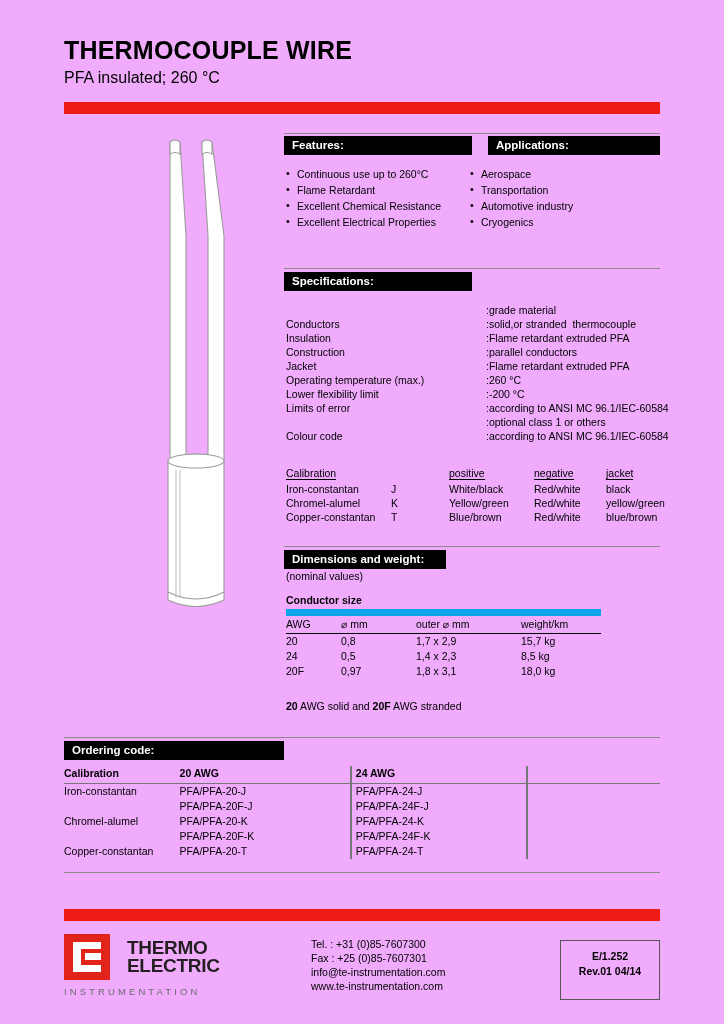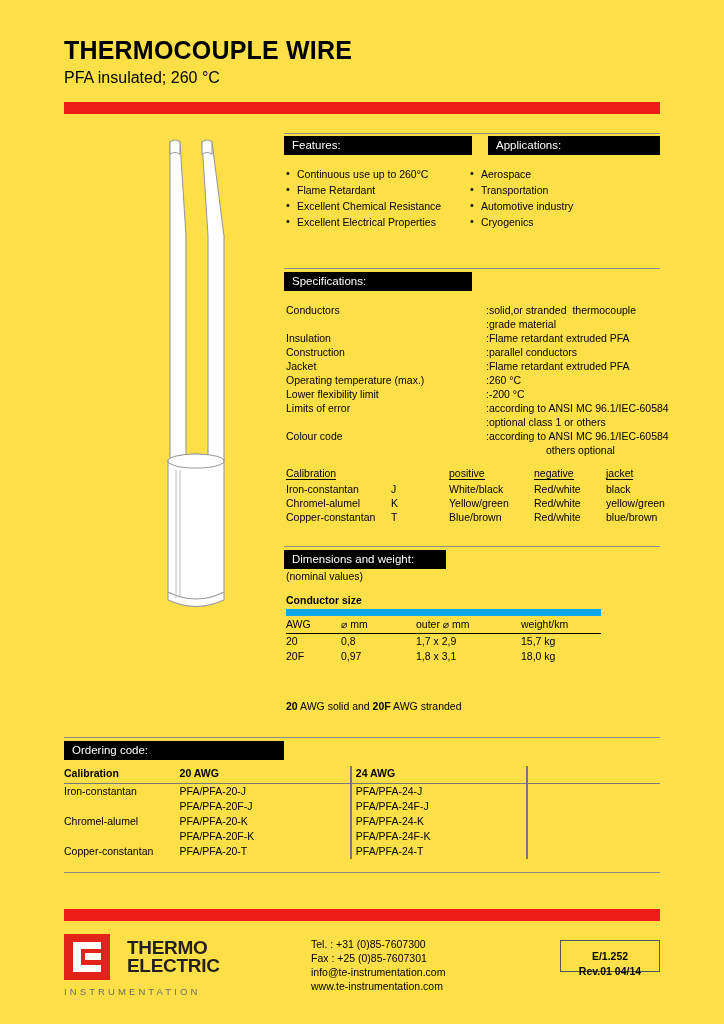--- a/index.html
+++ b/index.html
@@ -8,21 +8,21 @@
     background: #ffffff;
   }
   body {
     font-family: "Liberation Sans", sans-serif;
     color: #000000;
   }
   .page {
     position: relative;
     width: 724px;
     height: 1024px;
-    background: #fde047;
+    background: #f0abfc;
     overflow: hidden;
   }
 
   
   .doc-title {
     position: absolute;
     left: 64px;
     top: 36px;
     font-size: 25px;
     font-weight: bold;
@@ -49,21 +49,21 @@
   .sec-rule {
     position: absolute;
     height: 1px;
     background: #8a8a8a;
   }
   .sec-label {
     position: absolute;
     background: #000000;
     color: #ffffff;
     font-size: 11.5px;
-    font-weight: normal;
+    font-weight: bold;
     padding: 3px 8px 4px 8px;
     box-sizing: border-box;
     white-space: nowrap;
   }
 
   
   .bullet-list {
     position: absolute;
     font-size: 10.5px;
     line-height: 16px;
@@ -284,21 +284,21 @@
     left: 311px;
     top: 937px;
     font-size: 10.5px;
     line-height: 14px;
   }
   .doccode {
     position: absolute;
     left: 560px;
     top: 940px;
     width: 100px;
-    height: 32px;
+    height: 60px;
     border: 1px solid #555;
     box-sizing: border-box;
     text-align: center;
     font-size: 10.5px;
     font-weight: bold;
     line-height: 15px;
     padding-top: 8px;
   }
 
   
@@ -356,28 +356,28 @@
     <div class="bullet-item">Transportation</div>
     <div class="bullet-item">Automotive industry</div>
     <div class="bullet-item">Cryogenics</div>
   </div>
 
   <div class="sec-rule" style="left:284px; top:268px; width:376px;"></div>
   <div class="sec-label" style="left:284px; top:272px; width:188px;">Specifications:</div>
 
   <div class="spec-table" style="left:286px; top:303px;">
     <div class="spec-row">
+      <div class="spec-key"></div>
+      <div class="spec-val">:grade material</div>
+    </div>
+    <div class="spec-row">
       <div class="spec-key">Conductors</div>
       <div class="spec-val">:solid,or stranded  thermocouple</div>
     </div>
     <div class="spec-row">
-      <div class="spec-key"></div>
-      <div class="spec-val">:grade material</div>
-    </div>
-    <div class="spec-row">
       <div class="spec-key">Insulation</div>
       <div class="spec-val">:Flame retardant extruded PFA</div>
     </div>
     <div class="spec-row">
       <div class="spec-key">Construction</div>
       <div class="spec-val">:parallel conductors</div>
     </div>
     <div class="spec-row">
       <div class="spec-key">Jacket</div>
       <div class="spec-val">:Flame retardant extruded PFA</div>
@@ -394,24 +394,20 @@
       <div class="spec-key">Limits of error</div>
       <div class="spec-val">:according to ANSI MC 96.1/IEC-60584</div>
     </div>
     <div class="spec-row">
       <div class="spec-key"></div>
       <div class="spec-val">:optional class 1 or others</div>
     </div>
     <div class="spec-row">
       <div class="spec-key">Colour code</div>
       <div class="spec-val">:according to ANSI MC 96.1/IEC-60584</div>
-    </div>
-    <div class="spec-row">
-      <div class="spec-key"></div>
-      <div class="spec-val indent">others optional</div>
     </div>
   </div>
 
   <table class="cal-table" style="left:286px; top:466px;">
     <thead>
       <tr>
         <td class="c0"><span>Calibration</span></td>
         <td class="c1"><span style="border:none"></span></td>
         <td class="c2"><span>positive</span></td>
         <td class="c3"><span>negative</span></td>
@@ -456,20 +452,26 @@
         <th class="d2">outer ⌀ mm</th>
         <th class="d3">weight/km</th>
       </tr>
     </thead>
     <tbody>
       <tr>
         <td class="d0">20</td>
         <td class="d1">0,8</td>
         <td class="d2">1,7 x 2,9</td>
         <td class="d3">15,7 kg</td>
+      </tr>
+      <tr>
+        <td class="d0">24</td>
+        <td class="d1">0,5</td>
+        <td class="d2">1,4 x 2,3</td>
+        <td class="d3">8,5 kg</td>
       </tr>
       <tr>
         <td class="d0">20F</td>
         <td class="d1">0,97</td>
         <td class="d2">1,8 x 3,1</td>
         <td class="d3">18,0 kg</td>
       </tr>
     </tbody>
   </table>
 

